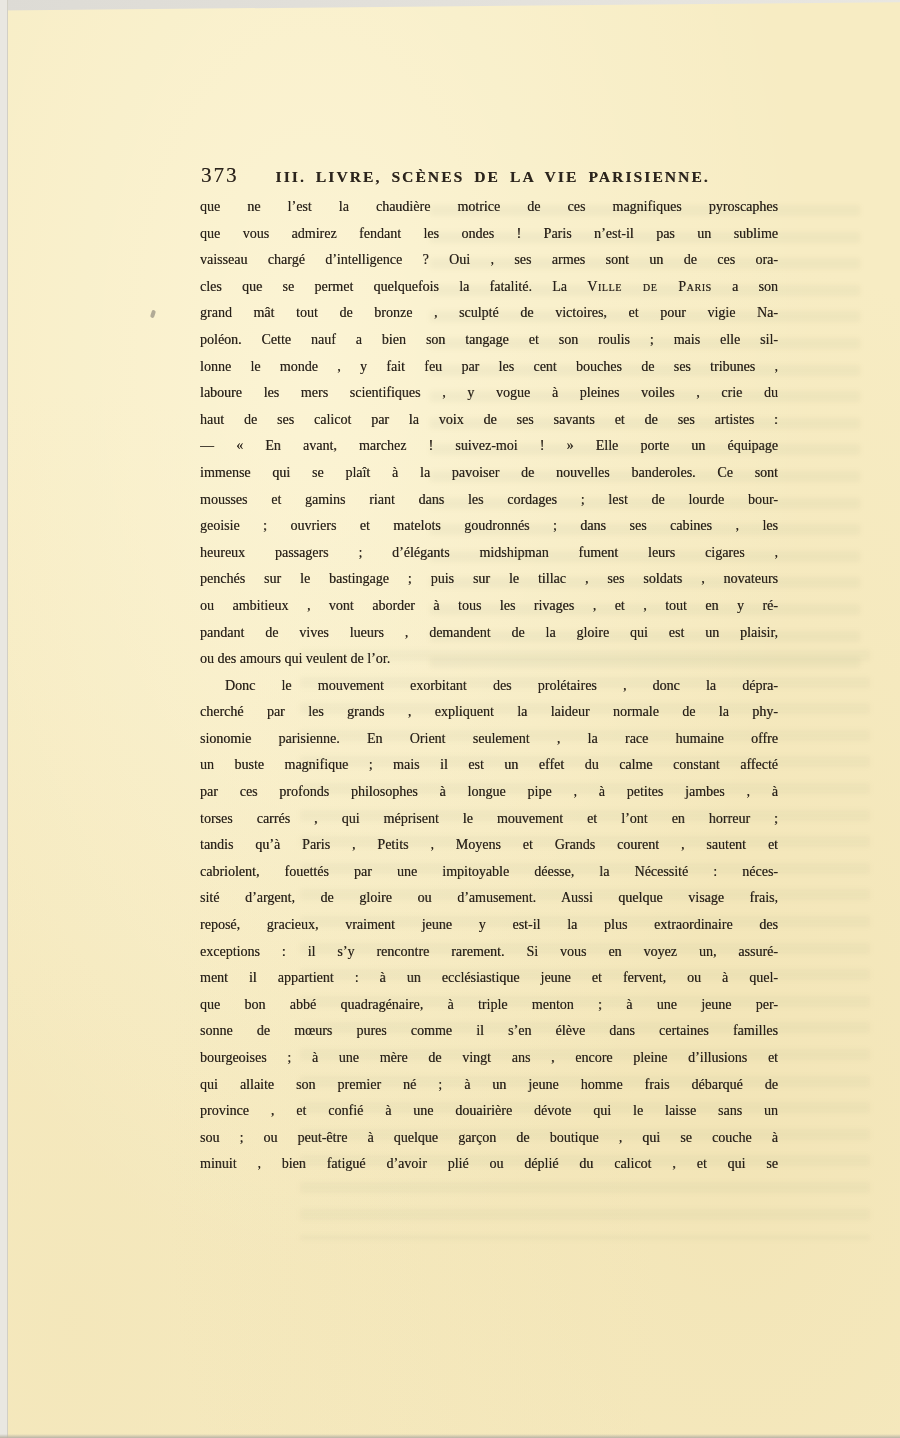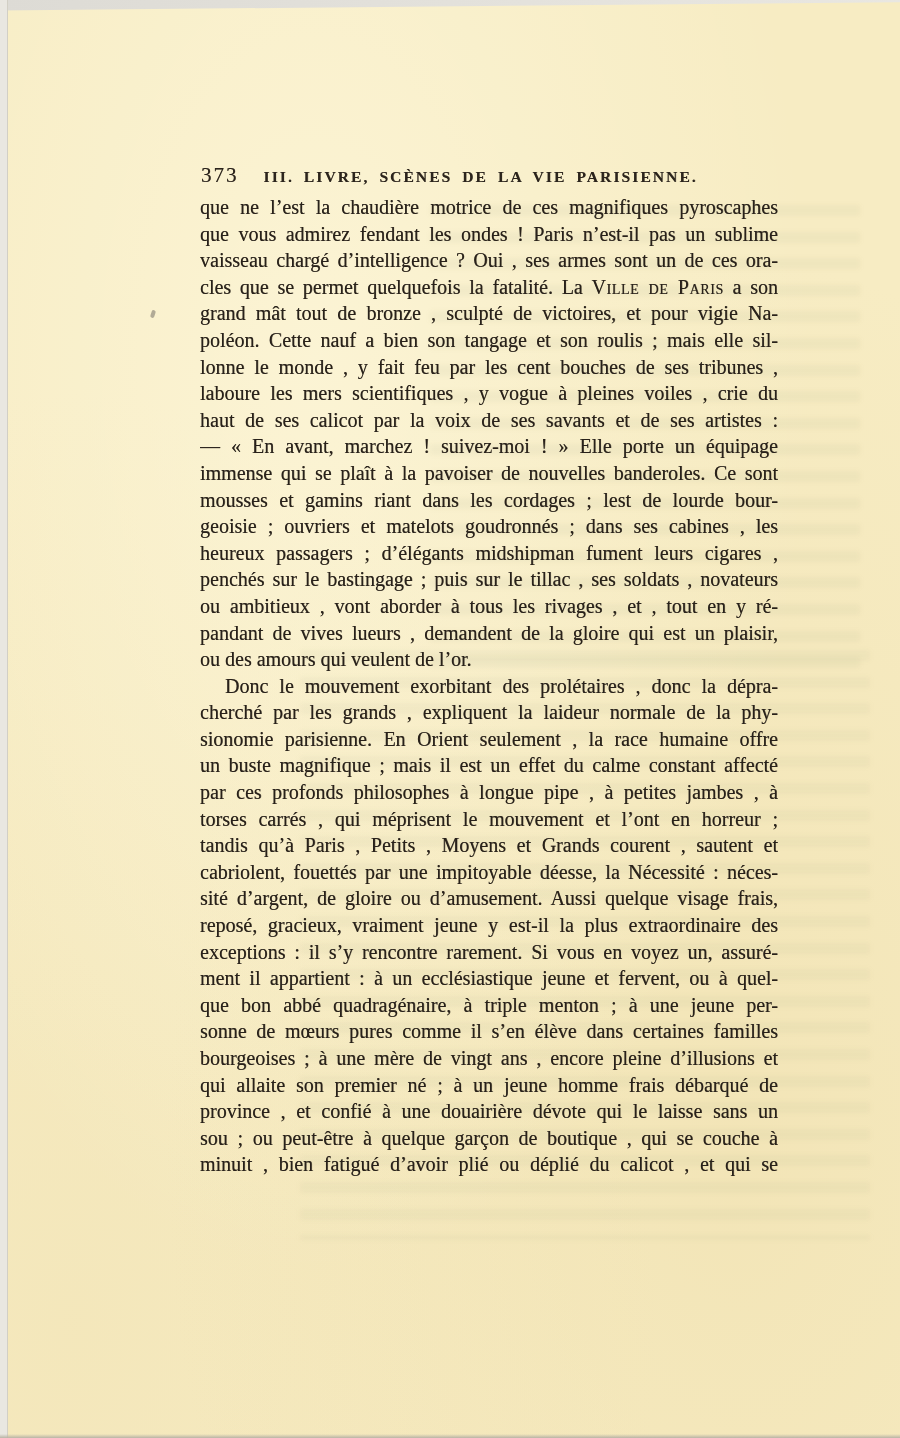--- a/index.html
+++ b/index.html
@@ -52,27 +52,27 @@
   
   .running-head {
     position: absolute; left: 201px; top: 163px; width: 578px;
     display: flex; align-items: baseline;
     color: #2b241c;
     text-shadow: 0.3px 0 0.2px rgba(43,36,28,0.5);
   }
   .folio { font-size: 21px; letter-spacing: 2px; margin-right: 25px; }
   .head-title {
     font-size: 15.5px; font-weight: bold;
-    letter-spacing: 2.1px; word-spacing: 4px;
+    letter-spacing: 2.1px; word-spacing: 4px; margin-left: 12px;
   }
   
   .text-block {
     position: absolute; left: 200px; top: 194px; width: 578px;
     color: #28211a;
-    font-size: 20px;
+    font-size: 14px;
     text-shadow: 0.35px 0 0.25px rgba(40,32,22,0.55);
   }
   .line {
     height: 26.6px;
     line-height: 26.6px;
     text-align: justify;
     text-align-last: justify;
     overflow: hidden;
   }
   .line.last { text-align-last: left; }

